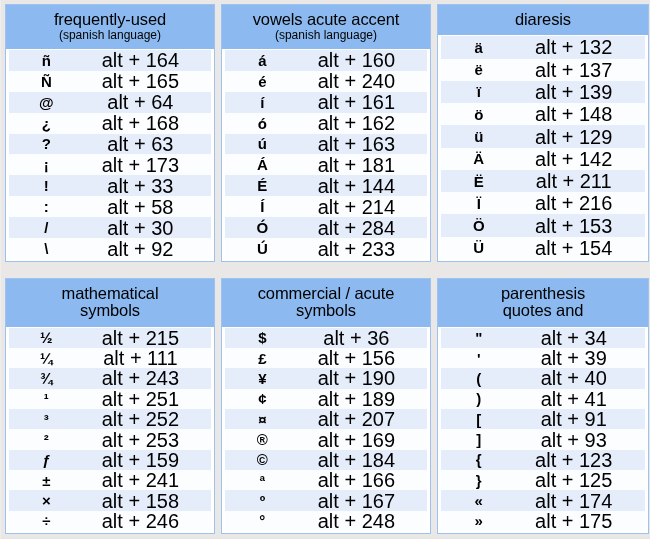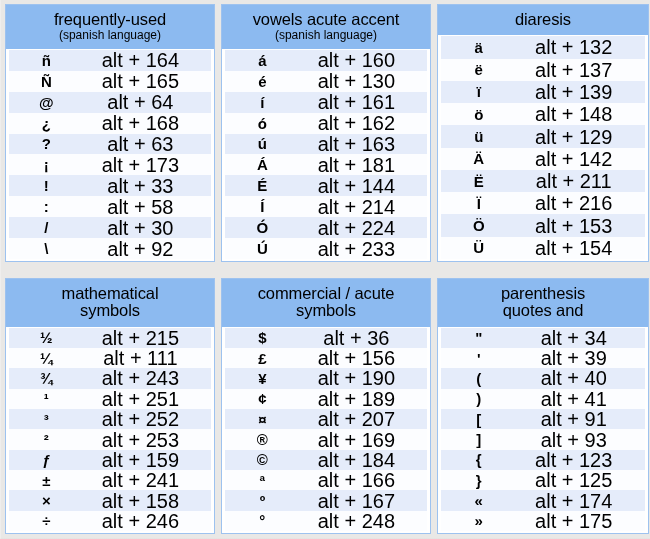--- a/index.html
+++ b/index.html
@@ -162,21 +162,21 @@
         <div class="title">vowels acute accent</div>
         <div class="subtitle">(spanish language)</div>
       </div>
       <div class="tbody">
         <div class="row odd">
             <span class="sym">á</span>
             <span class="code">alt + 160</span>
           </div>
         <div class="row even">
             <span class="sym">é</span>
-            <span class="code">alt + 130</span>
+            <span class="code">alt + 240</span>
           </div>
         <div class="row odd">
             <span class="sym">í</span>
             <span class="code">alt + 161</span>
           </div>
         <div class="row even">
             <span class="sym">ó</span>
             <span class="code">alt + 162</span>
           </div>
         <div class="row odd">
@@ -190,21 +190,21 @@
         <div class="row odd">
             <span class="sym">É</span>
             <span class="code">alt + 144</span>
           </div>
         <div class="row even">
             <span class="sym">Í</span>
             <span class="code">alt + 214</span>
           </div>
         <div class="row odd">
             <span class="sym">Ó</span>
-            <span class="code">alt + 224</span>
+            <span class="code">alt + 284</span>
           </div>
         <div class="row even">
             <span class="sym">Ú</span>
             <span class="code">alt + 233</span>
           </div>
       </div>
     </div>
 
     <div class="table">
       <div class="thead two-line">

